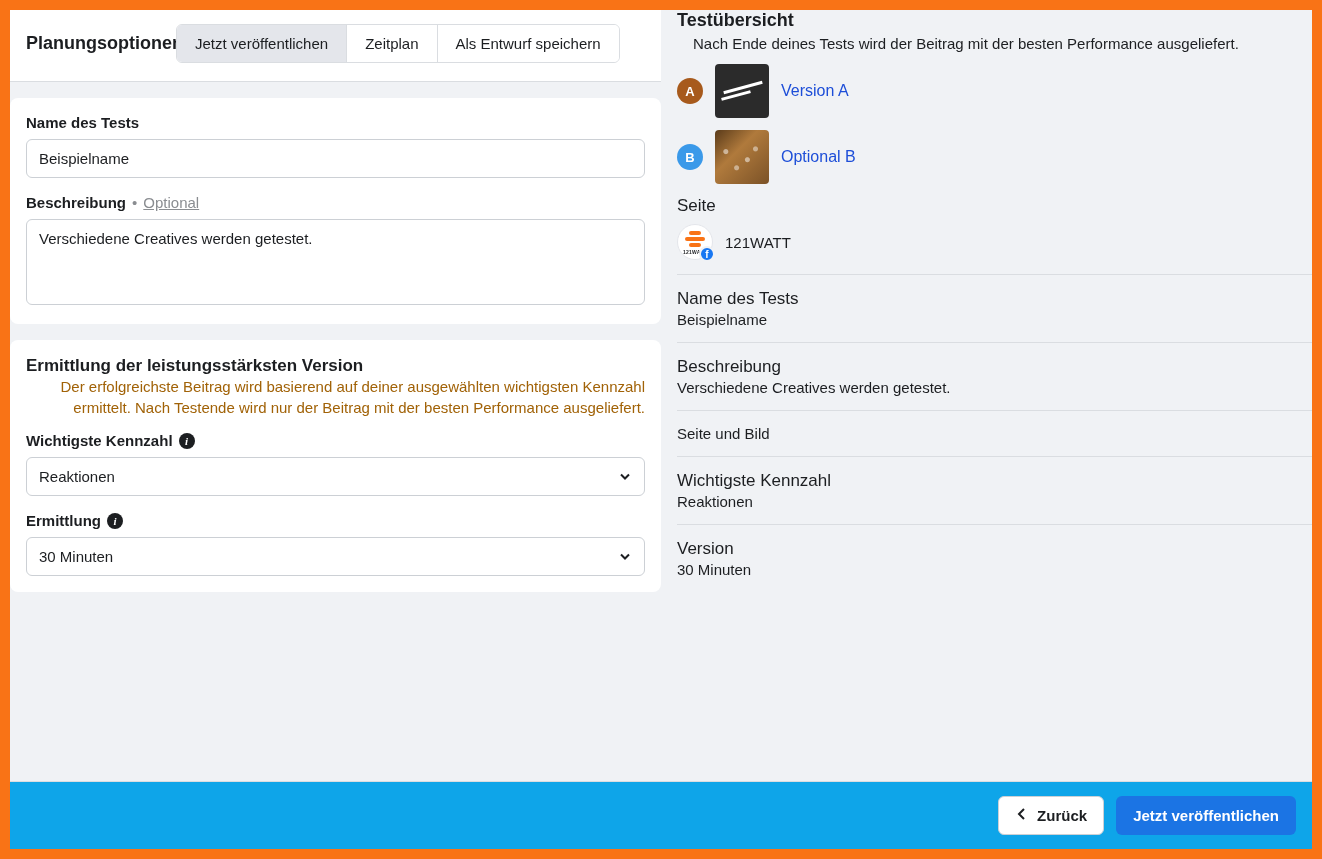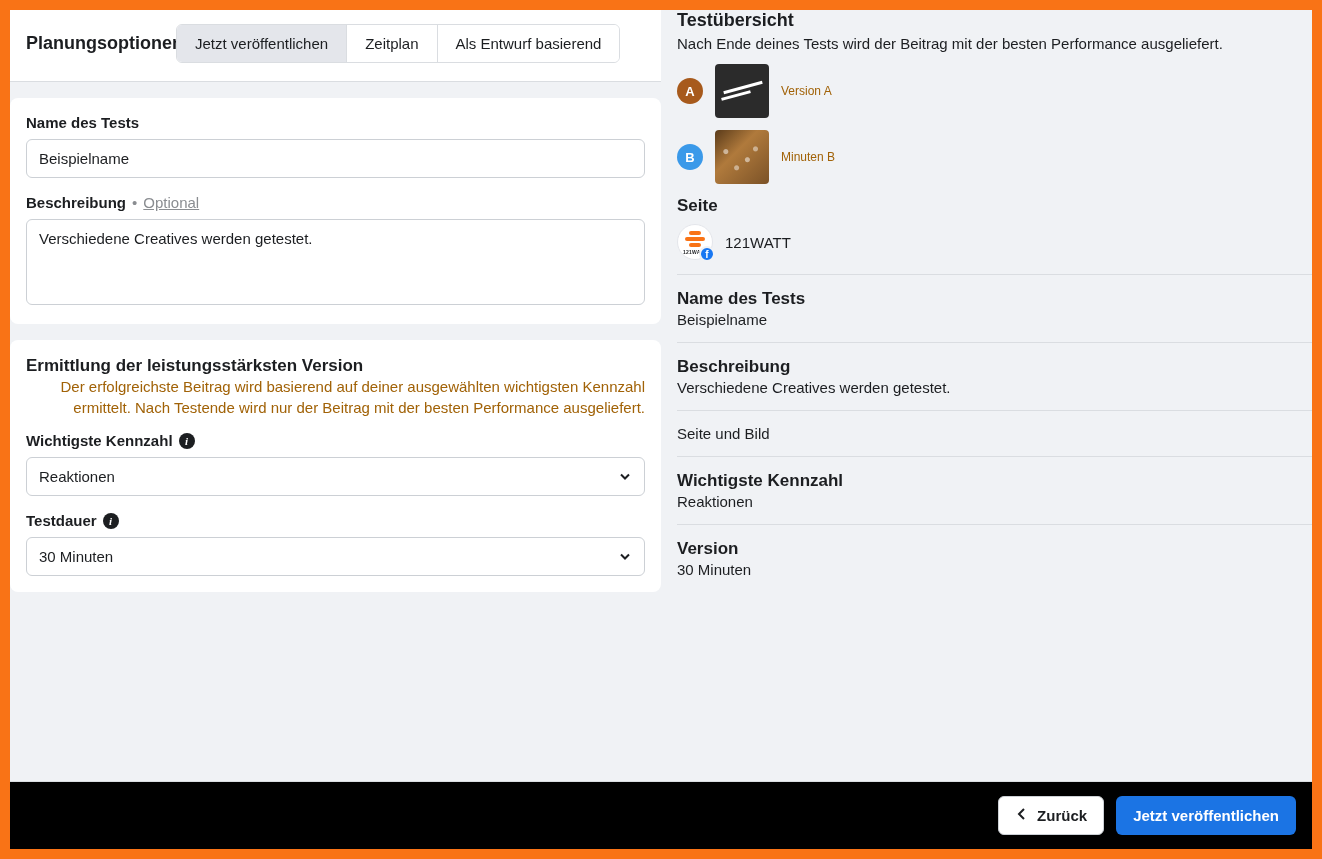--- a/index.html
+++ b/index.html
@@ -42,68 +42,68 @@
   .textarea { height: 86px; resize: none; }
   .select-wrap { position: relative; }
   .select { appearance: none; padding-right: 36px; }
   .select-caret { position: absolute; right: 14px; top: 50%; transform: translateY(-50%); pointer-events:none; }
 
   .field-block { margin-bottom: 16px; }
   .field-block:last-child { margin-bottom: 0; }
 
   
   .ov-title { font-size: 18px; font-weight: 700; margin-bottom: 4px; }
-  .ov-sub { font-size: 15px; margin-bottom: 12px; }
+  .ov-sub { font-size: 15px; margin-bottom: 12px; margin-left: 16px; }
   .version-row { display: flex; align-items: center; gap: 12px; margin-bottom: 12px; }
   .badge-circle { width: 26px; height: 26px; border-radius: 50%; color: #fff; font-size: 13px; font-weight: 700; display:flex; align-items:center; justify-content:center; }
   .badge-a { background: #a75a1c; }
   .badge-b { background: #3a99e9; }
   .thumb { width: 54px; height: 54px; border-radius: 4px; background:#2b2b2b; position:relative; overflow:hidden; }
   .thumb.thumb-a::after { content:""; position:absolute; left:8px; top:22px; width:40px; height:3px; background:#fff; transform:rotate(-15deg); }
   .thumb.thumb-a::before { content:""; position:absolute; left:6px; top:30px; width:30px; height:3px; background:#fff; transform:rotate(-15deg); }
   .thumb.thumb-b { background: linear-gradient(135deg,#5a3b1a 0%, #b07a3c 40%, #7b5227 100%); }
   .thumb.thumb-b::after { content:""; position:absolute; inset:0; background:
      radial-gradient(circle at 20% 40%, rgba(255,255,255,.5) 0 2px, transparent 3px),
      radial-gradient(circle at 60% 55%, rgba(255,255,255,.5) 0 2px, transparent 3px),
      radial-gradient(circle at 40% 70%, rgba(255,255,255,.45) 0 2px, transparent 3px),
      radial-gradient(circle at 75% 35%, rgba(255,255,255,.45) 0 2px, transparent 3px); }
-  .version-label { font-size: 12px; color:#a16207; }
+  .version-label { font-size: 16px; color:#1d4ed8; }
 
   .page-row { display:flex; align-items:center; gap:12px; margin: 8px 0 4px; }
   .page-avatar { width: 36px; height: 36px; position: relative; }
   .pg-logo { width:36px; height:36px; border-radius:50%; background:#fff; border:1px solid #e4e6eb; display:flex; flex-direction:column; align-items:center; justify-content:center; overflow:hidden; }
   .pg-bar { width:20px; height:4px; background:#f97316; border-radius:2px; margin:1px 0;}
   .pg-bar.short { width:12px; }
   .pg-text { font-size:5px; font-weight:700; color:#1c1e21; letter-spacing:0.3px; margin-top:1px;}
   .fb-dot { position:absolute; right:-2px; bottom:-2px; width:16px; height:16px; border-radius:50%; background:#1877f2; border:2px solid #f0f2f5; display:flex; align-items:center; justify-content:center; color:#fff; font-size:10px; font-weight:800; }
 
   .divider { border:none; border-top:1px solid #dadde1; margin: 14px 0; }
-  .kv h3 { font-size:17px; font-weight:700; margin-bottom:2px; }
+  .kv h3 { font-size:17px; font-weight:400; margin-bottom:2px; }
   .kv p { font-size:15px; color:#1c1e21; }
 
-  .footer-bar { display:flex; justify-content:flex-end; gap:12px; padding: 14px 16px; background:#000000; border-top:1px solid #dadde1; }
+  .footer-bar { display:flex; justify-content:flex-end; gap:12px; padding: 14px 16px; background:#0ea5e9; border-top:1px solid #dadde1; }
   .btn { display:inline-flex; align-items:center; gap:8px; padding: 10px 16px; border-radius:6px; font-size:15px; font-weight:600; cursor:pointer; border:1px solid transparent; }
   .btn-secondary { background:#fff; border-color:#ccd0d5; color:#1c1e21; }
   .btn-primary { background:#1b74e4; color:#fff; }
   .chevron-left { display:inline-block; }
 </style>
 </head>
 <body>
 
 <div class="app-shell">
   <div class="cols">
 
     <div class="left-col">
 
       <div class="planning-header">
         <div class="planning-title">Planungsoptionen</div>
         <div class="tab-group">
           <div class="tab active">Jetzt veröffentlichen</div>
           <div class="tab">Zeitplan</div>
-          <div class="tab">Als Entwurf basierend</div>
+          <div class="tab">Als Entwurf speichern</div>
         </div>
       </div>
 
       <div class="spacer-strip"></div>
 
       <div class="card">
         <div class="field-block">
           <div class="field-label">Name des Tests</div>
           <input class="text-input" type="text" value="Beispielname" style="">
         </div>
@@ -135,21 +135,21 @@
             <span class="select-caret">
               <svg width="12" height="12" viewBox="0 0 12 12">
                   <path d="M2 4l4 4 4-4" fill="none" stroke="#1c1e21" stroke-width="2"></path>
                 </svg>
             </span>
           </div>
         </div>
 
         <div class="field-block">
           <div class="field-label">
-            <span>Testdauer</span>
+            <span>Ermittlung</span>
             <span class="info-icon">i</span>
           </div>
           <div class="select-wrap">
             <select class="select">
               <option>30 Minuten</option>
             </select>
             <span class="select-caret">
               <svg width="12" height="12" viewBox="0 0 12 12">
                   <path d="M2 4l4 4 4-4" fill="none" stroke="#1c1e21" stroke-width="2"></path>
                 </svg>
@@ -165,21 +165,21 @@
       <div class="ov-sub">Nach Ende deines Tests wird der Beitrag mit der besten Performance ausgeliefert.</div>
 
       <div class="version-row">
         <div class="badge-circle badge-a">A</div>
         <div class="thumb thumb-a"></div>
         <div class="version-label">Version A</div>
       </div>
       <div class="version-row">
         <div class="badge-circle badge-b">B</div>
         <div class="thumb thumb-b"></div>
-        <div class="version-label">Minuten B</div>
+        <div class="version-label">Optional B</div>
       </div>
 
       <div class="kv">
         <h3>Seite</h3>
         <div class="page-row">
           <div class="page-avatar">
             <div class="pg-logo">
               <div class="pg-bar short"></div>
                 <div class="pg-bar"></div>
                 <div class="pg-bar short"></div>

